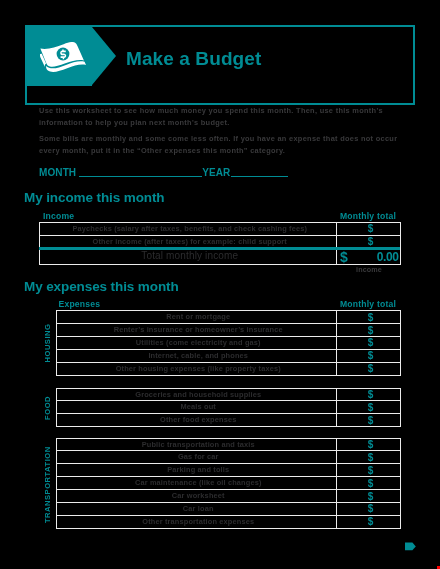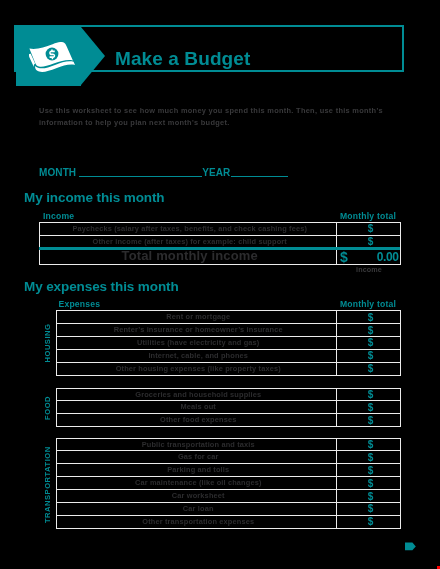--- a/index.html
+++ b/index.html
@@ -2,21 +2,21 @@
 <html><head>
 <meta charset="utf-8">
 <title>Make a Budget</title>
 <style>
   html,body{margin:0;padding:0;}
   body{width:440px;height:569px;background:#000000;overflow:hidden;
        font-family:"Liberation Sans",sans-serif;}
   .page{position:relative;width:440px;height:569px;background:#000000;}
 
   
-  .hdr{position:absolute;left:14px;top:25px;width:390px;height:47px;
+  .hdr{position:absolute;left:25px;top:25px;width:390px;height:80px;
        border:2.2px solid #008c94;box-sizing:border-box;}
   .hdr-teal{position:absolute;left:0;top:0;width:65px;height:59.1px;background:#008c94;}
   .hdr-arrow{position:absolute;left:64.8px;top:0;width:0;height:0;
              border-top:29.6px solid transparent;border-bottom:29.5px solid transparent;
              border-left:24.2px solid #008c94;}
   .money-icon{position:absolute;left:13px;top:15px;width:48px;height:34px;}
   .hdr-title{position:absolute;left:99px;top:21px;color:#008c94;
              font-size:19px;font-weight:bold;letter-spacing:.1px;}
 
   
@@ -33,21 +33,21 @@
   .sec-title{position:absolute;left:24px;color:#008c94;
              font-size:13.5px;font-weight:bold;letter-spacing:-.1px;}
   .colhdr{position:absolute;color:#008c94;font-size:8.6px;font-weight:bold;letter-spacing:.2px;}
 
   
   table{position:absolute;border-collapse:collapse;table-layout:fixed;text-align:center;}
   td{border:1.4px solid #ebebeb;padding:0;background:#000000;}
   td.lbl{color:#2c2c2e;font-size:7.4px;font-weight:bold;padding-left:3.5px;
          letter-spacing:.15px;white-space:nowrap;overflow:hidden;}
   td.dol{color:#008c94;font-size:10px;font-weight:bold;padding-left:4px;line-height:11px;}
-  td.tot{color:#2c2c2e;font-size:13px;font-weight:bold;padding-left:3.5px;letter-spacing:.15px;}
+  td.tot{color:#2c2c2e;font-size:10px;font-weight:normal;padding-left:3.5px;letter-spacing:.15px;}
   td.totv{position:relative;padding:0;}
   td.totv .tv{position:absolute;right:1.5px;top:2px;color:#008c94;font-size:12px;font-weight:bold;letter-spacing:-0.4px;line-height:14px;white-space:nowrap;padding-left:20px;}
   td.totv .dsym{position:absolute;left:3px;top:1.5px;color:#008c94;font-size:14px;font-weight:bold;line-height:14px;}
 
   .tealrule{position:absolute;background:#008c94;height:3px;}
   .undercap{position:absolute;color:#39393b;font-size:7.2px;font-weight:bold;text-align:center;letter-spacing:.1px;}
 
   .vlabel{position:absolute;color:#008c94;font-size:7.6px;font-weight:bold;
           writing-mode:vertical-rl;transform:rotate(180deg);letter-spacing:.5px;
           display:flex;align-items:center;justify-content:center;white-space:nowrap;}
@@ -72,20 +72,21 @@
 
         <path d="M5.9 24.0 C10.6 28.1 18.0 26.1 26.0 22.9 C32.8 20.2 39.2 18.4 44.6 19.7 L46.0 22.9 C40.4 21.6 34.2 23.6 27.2 26.3 C18.8 29.5 11.8 31.6 7.6 28.3 C6.5 27.4 6.1 25.9 5.9 24.0 Z"></path>
       </g>
       <circle cx="23" cy="12" r="6.4" fill="#008c94"></circle>
       <path fill="#ffffff" d="M22.25 7.4 h1.45 v1.2 h2.05 v1.75 h-3.65 c-.4 0-.62.22-.62.52 0 .3.22.52.62.52 h1.6 c1.5 0 2.5 .98 2.5 2.35 0 1.25-.88 2.18-2.05 2.3 v1.2 h-1.45 v-1.2 h-2.1 v-1.75 h3.7 c.4 0 .62-.22.62-.52 0-.3-.22-.52-.62-.52 h-1.6 c-1.5 0-2.5-.98-2.5-2.35 0-1.25.88-2.18 2.05-2.3 z"></path>
     </svg>
     <div class="hdr-title">Make a Budget</div>
   </div>
 
   <div class="intro p1">Use this worksheet to see how much money you spend this month. Then, use this month's information to help you plan next month's budget.</div>
+  <div class="intro p2">Some bills are monthly and some come less often. If you have an expense that does not occur every month, put it in the “Other expenses this month” category.</div>
 
   <div class="monthline"><span>MONTH</span><span class="rule" style="width:123px;margin-left:3px"></span><span>YEAR</span><span class="rule" style="width:57px;margin-left:1px"></span></div>
 
   <div class="sec-title" style="top:190px">My income this month</div>
   <div class="colhdr" style="left:43px;top:210.5px">Income</div>
   <div class="colhdr" style="left:340px;top:210.5px">Monthly total</div>
 
   <table id="income-table" style="left:39px;top:222px;width:361px">
       <colgroup>
         <col style="width:297px">
@@ -126,21 +127,21 @@
         <tbody>
           <tr>
             <td class="lbl" style="height:11.9px;line-height:11.9px">Rent or mortgage</td>
             <td class="dol" style="height:11.9px">$</td>
           </tr>
           <tr>
             <td class="lbl" style="height:11.9px;line-height:11.9px">Renter’s insurance or homeowner’s insurance</td>
             <td class="dol" style="height:11.9px">$</td>
           </tr>
           <tr>
-            <td class="lbl" style="height:11.9px;line-height:11.9px">Utilities (have electricity and gas)</td>
+            <td class="lbl" style="height:11.9px;line-height:11.9px">Utilities (come electricity and gas)</td>
             <td class="dol" style="height:11.9px">$</td>
           </tr>
           <tr>
             <td class="lbl" style="height:11.9px;line-height:11.9px">Internet, cable, and phones</td>
             <td class="dol" style="height:11.9px">$</td>
           </tr>
           <tr>
             <td class="lbl" style="height:11.9px;line-height:11.9px">Other housing expenses (like property taxes)</td>
             <td class="dol" style="height:11.9px">$</td>
           </tr>

